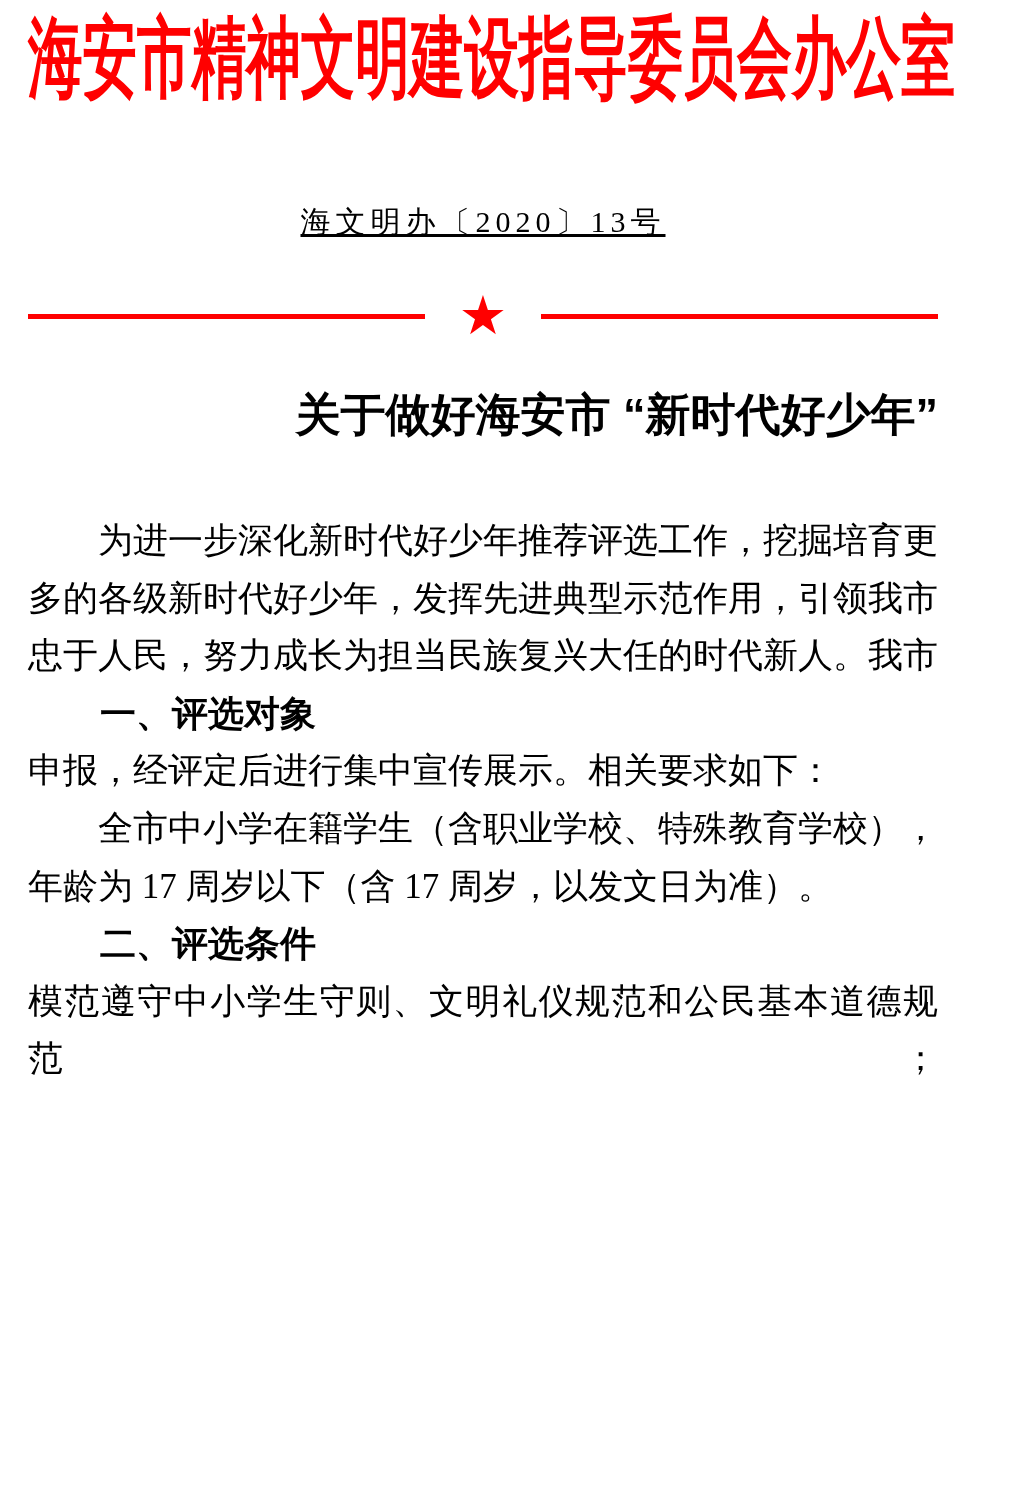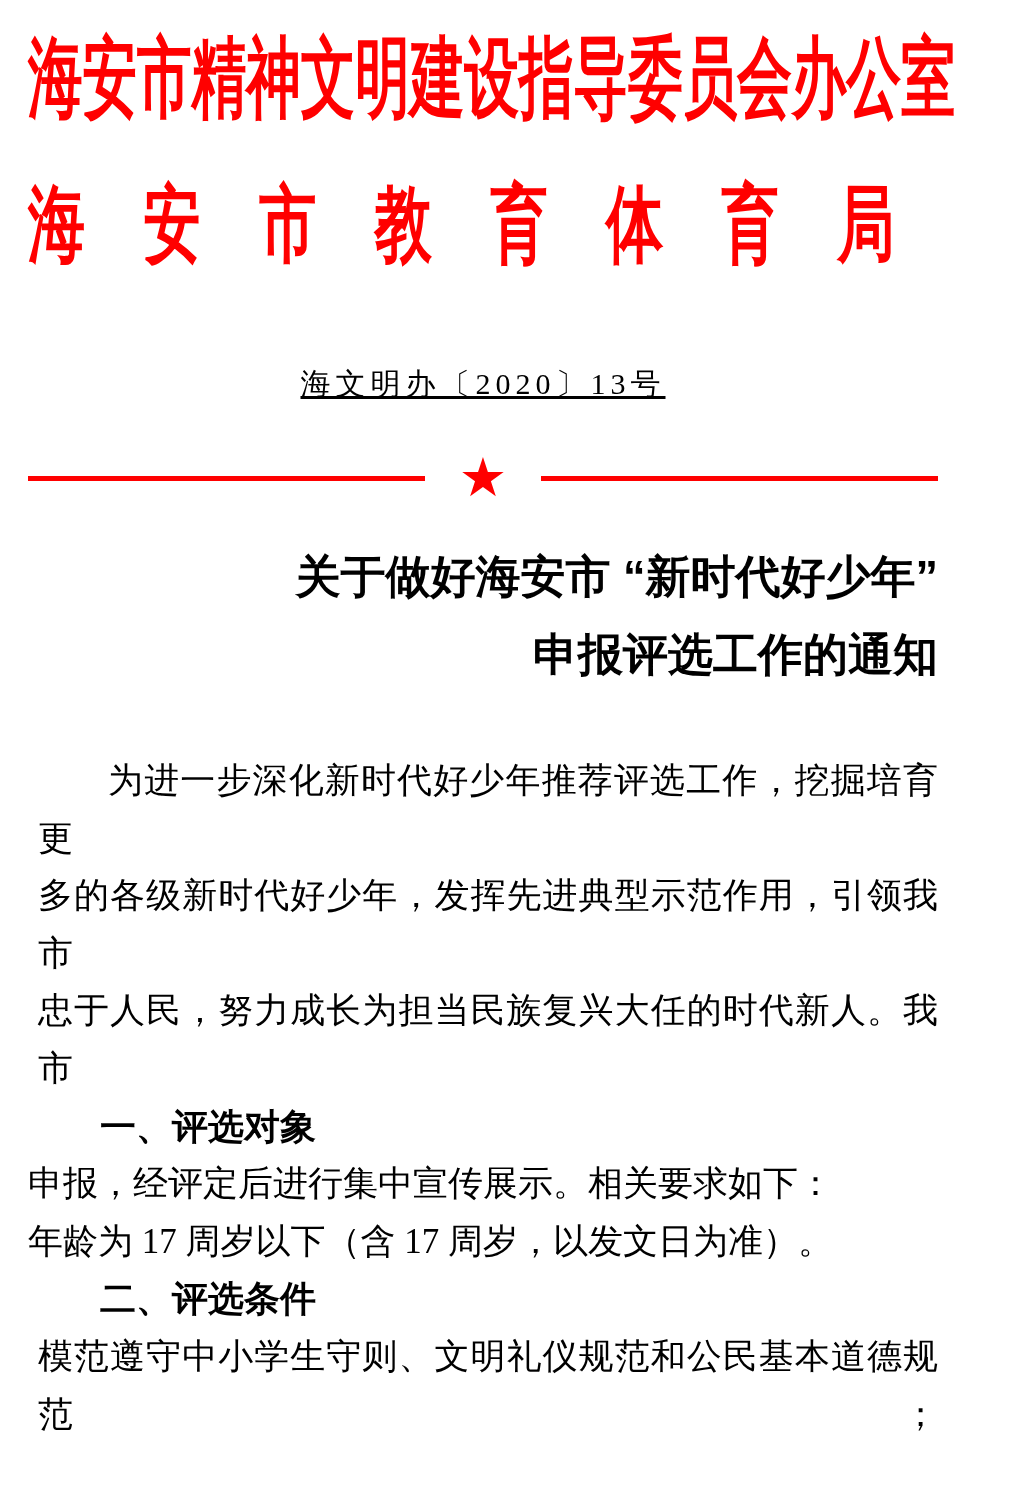--- a/index.html
+++ b/index.html
@@ -14,21 +14,21 @@
     color: #000000;
   }
   .page {
     width: 1024px;
     height: 1496px;
     padding-left: 28px;
     padding-right: 86px; 
   }
   
   .org1 {
-    margin-top: 32px;
+    margin-top: 12px;
     height: 92px;
     line-height: 92px;
     white-space: nowrap;
   }
   .org1 .stretch {
     display: inline-block;
     font-family: "Liberation Sans", sans-serif;
     font-weight: 800;
     font-size: 88px;
     color: #ff0000;
@@ -95,65 +95,61 @@
   .docbody {
     margin-top: 58px;
     font-size: 35px;
     line-height: 57.6px;
   }
   .bline { white-space: nowrap; }
   .j {
     white-space: normal;
     text-align: justify;
     text-align-last: justify;
-    margin-left: 10px;
   }
   .ind { text-indent: 2em; }
   .h {
     font-family: "Liberation Sans", sans-serif;
     font-weight: 700;
     font-size: 36px;
     white-space: nowrap;
   }
 </style>
 </head>
 <body>
 
 <div class="page">
 
   <div class="org1">
     <span class="stretch">海安市精神文明建设指导委员会办公室</span>
   </div>
 
-  <div class="org2">
-    <span class="stretch">海安市教育体育局</span>
-  </div>
 
   <div class="docnum">海文明办〔2020〕13号</div>
 
   <div class="divider">
     <div class="dline"></div>
     <span class="star">★</span>
     <div class="dline"></div>
   </div>
 
   <div class="doctitle">
     <div>关于做好海安市 “新时代好少年”</div>
-    <div>申报评选工作的通知</div>
   </div>
 
   <div class="docbody">
 
     <div class="bline j ind">为进一步深化新时代好少年推荐评选工作，挖掘培育更</div>
     <div class="bline j">多的各级新时代好少年，发挥先进典型示范作用，引领我市</div>
     <div class="bline j">忠于人民，努力成长为担当民族复兴大任的时代新人。我市</div>
     <div class="bline h ind">一、评选对象</div>
 
     <div class="bline">申报，经评定后进行集中宣传展示。相关要求如下：</div>
 
+    <div class="bline j ind">全市中小学在籍学生（含职业学校、特殊教育学校），</div>
     <div class="bline">年龄为 17 周岁以下（含 17 周岁，以发文日为准）。</div>
 
     <div class="bline h ind">二、评选条件</div>
 
     <div class="bline j">模范遵守中小学生守则、文明礼仪规范和公民基本道德规范；</div>
   </div>
 
 </div>
 
 </body></html>

